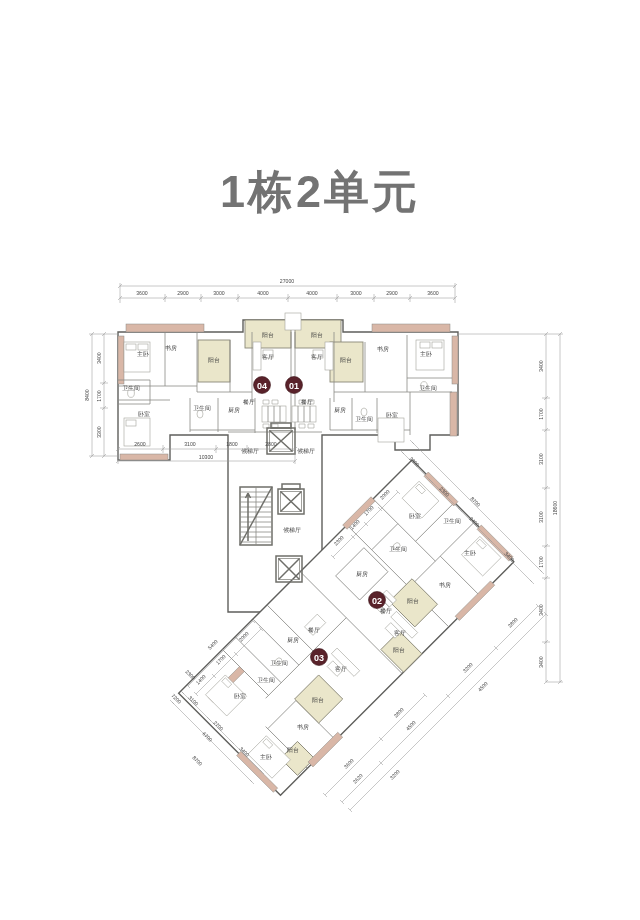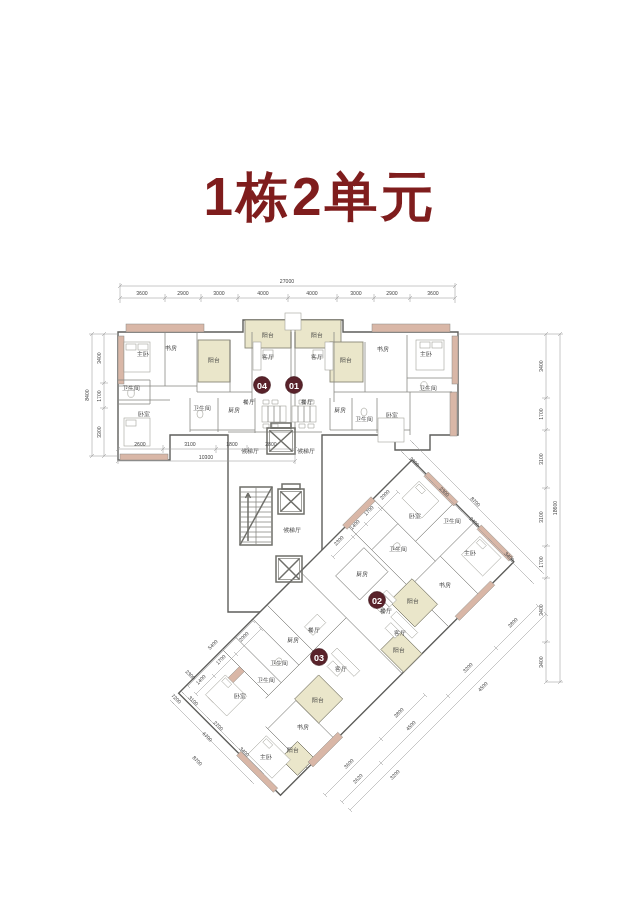--- a/index.html
+++ b/index.html
@@ -1,19 +1,19 @@
 <!DOCTYPE html>
 <html><head>
 <meta charset="utf-8">
 <style>
   html,body{margin:0;padding:0}
   body{width:640px;height:920px;background:#ffffff;position:relative;overflow:hidden;
        font-family:"Liberation Sans","DejaVu Sans",sans-serif}
   .ttl{position:absolute;top:162px;left:0;width:100%;text-align:center;
-       font-size:53px;font-weight:600;color:#7f1d1d;letter-spacing:3px}
+       font-size:45px;font-weight:600;color:#737373;letter-spacing:3px}
   svg{position:absolute;left:0;top:0}
   .ol{fill:#ffffff;stroke:#5f5f5c;stroke-width:1.4}
   .w{stroke:#8a8a86;stroke-width:.8;fill:none}
   .w2{stroke:#6f6f6a;stroke-width:1.5;fill:none}
   .balc{fill:#eae6ca;stroke:#8a8878;stroke-width:.9}
   .pink{fill:#d9b7a7;stroke:#8a8a86;stroke-width:.5}
   .dim{stroke:#9b9b9b;stroke-width:.55;fill:none}
   .furn{fill:#ffffff;stroke:#a2a29a;stroke-width:.6}
   text{text-anchor:middle}
   .dt{font-size:5.2px;fill:#4a4a4a}

